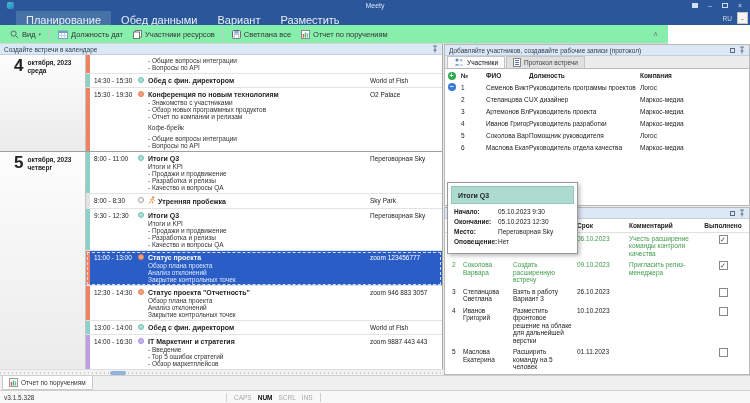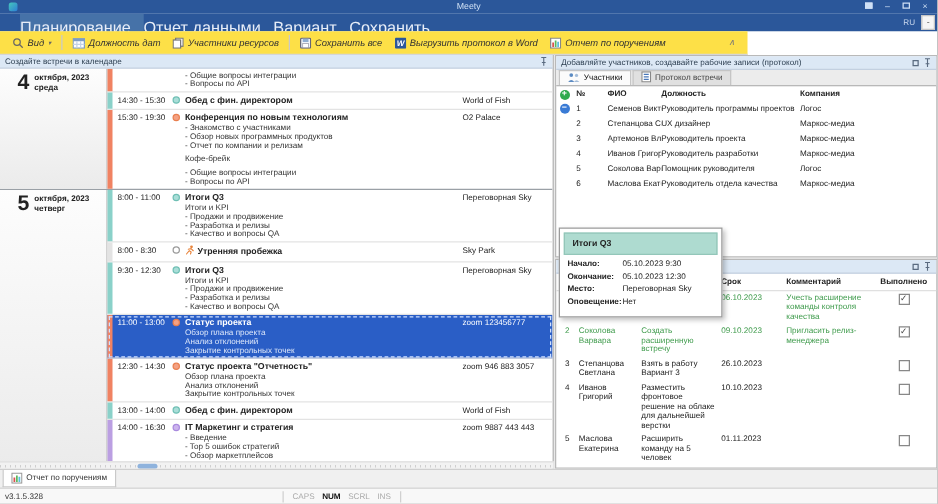--- a/index.html
+++ b/index.html
@@ -11,28 +11,28 @@
   .titlebar{position:absolute;left:0;top:0;width:750px;height:11px;background:#2b579a;display:flex;align-items:center;}
   .appicon{width:7px;height:7px;margin-left:7px;border-radius:2px;background:linear-gradient(135deg,#45c6bb,#2e7fd6);}
   .apptitle{position:absolute;left:0;right:0;text-align:center;color:#cfe0f5;font-size:7px;}
   .winbtns{margin-left:auto;display:flex;align-items:center;gap:10px;padding-right:8px;z-index:2;}
   .wbtn{color:#cfe0f5;font-size:7px;line-height:7px;cursor:default;}
   .wbox{width:6px;height:5px;border:1px solid #cfe0f5;display:inline-block;}
   .wbox.fill{background:#cfe0f5;}
 
   
   .tabbar{position:absolute;left:0;top:11px;width:750px;height:14px;background:#2b579a;display:flex;align-items:stretch;padding-left:16px;}
-  .rtab{color:#e8eef8;font-size:13px;padding:3px 10px 0 0;}
+  .rtab{color:#e8eef8;font-size:11px;padding:3px 10px 0 10px;}
   .rtab.active{background:#4672a8;}
   .tab-right{margin-left:auto;display:flex;align-items:center;gap:5px;padding-right:2px;}
   .lang{color:#c9d8ee;font-size:6.5px;}
   .langbox{width:11px;height:12px;background:#f5f5f5;border:1px solid #c5c5c5;font-size:7px;color:#555;text-align:center;line-height:11px;}
 
   
-  .toolbar{position:absolute;left:0;top:25px;width:598px;height:19px;background:#fde047;border-bottom:1px solid #d5d5d5;display:flex;align-items:center;padding-left:5px;font-style:italic;}
+  .toolbar{position:absolute;left:0;top:25px;width:668px;height:19px;background:#86efac;border-bottom:1px solid #d5d5d5;display:flex;align-items:center;padding-left:5px;}
   .tbtn{display:flex;align-items:center;gap:3px;padding:2px 5px;font-size:7.5px;color:#333;white-space:nowrap;}
   .ticon{display:inline-flex;}
   .tsep{width:1px;height:12px;background:#c9c9c9;margin:0 3px;}
   .dd{font-size:5px;color:#666;}
   .collapse{margin-left:auto;padding-right:10px;color:#777;font-size:7px;}
 
   
   .main{position:absolute;left:0;top:44px;width:750px;height:331px;background:#e9e9e9;}
 
   
@@ -122,23 +122,23 @@
       <span class="wbtn"><span class="wbox fill"></span></span>
       <span class="wbtn">–</span>
       <span class="wbtn"><span class="wbox"></span></span>
       <span class="wbtn">×</span>
     </div>
   </div>
 
   <div class="tabbar">
     <div style="display:flex">
         <div class="rtab active">Планирование</div>
-        <div class="rtab">Отчет данными</div>
+        <div class="rtab">Обед данными</div>
         <div class="rtab">Вариант</div>
-        <div class="rtab">Сохранить</div>
+        <div class="rtab">Разместить</div>
       </div>
     <div class="tab-right">
       <span class="lang">RU</span>
       <span class="langbox">-</span>
     </div>
   </div>
 
   <div class="toolbar">
     <div style="display:flex;align-items:center">
         <div class="tbtn">
@@ -175,30 +175,21 @@
         </div>
         <div class="tsep"></div>
         <div class="tbtn">
           <span class="ticon">
             <svg width="9" height="9" viewBox="0 0 9 9">
               <rect x="0.5" y="0.5" width="8" height="8" rx="1" fill="#eef3fa" stroke="#667"></rect>
               <rect x="2.2" y="1" width="4.6" height="2.6" fill="#8fadd2"></rect>
               <rect x="2.2" y="4.8" width="4.6" height="3.4" fill="#fff" stroke="#889" stroke-width="0.5"></rect>
             </svg>
           </span>
-          <span>Сохранить все</span>
-        </div>
-        <div class="tbtn">
-          <span class="ticon">
-            <svg width="9" height="9" viewBox="0 0 9 9">
-              <rect width="9" height="9" rx="1" fill="#2b579a"></rect>
-              <text x="4.5" y="7" font-size="6.5" fill="#fff" text-anchor="middle" font-family="Liberation Sans,sans-serif" font-weight="bold">W</text>
-            </svg>
-          </span>
-          <span>Выгрузить протокол в Word</span>
+          <span>Светлана все</span>
         </div>
         <div class="tbtn">
           <span class="ticon">
             <svg width="9" height="9" viewBox="0 0 9 9">
               <rect x="0.5" y="0.5" width="8" height="8" fill="#fff" stroke="#888"></rect>
               <rect x="1.8" y="4" width="1.4" height="3.6" fill="#d9534f"></rect>
               <rect x="3.8" y="2.4" width="1.4" height="5.2" fill="#5cb85c"></rect>
               <rect x="5.8" y="3.4" width="1.4" height="4.2" fill="#5bc0de"></rect>
             </svg>
           </span>

